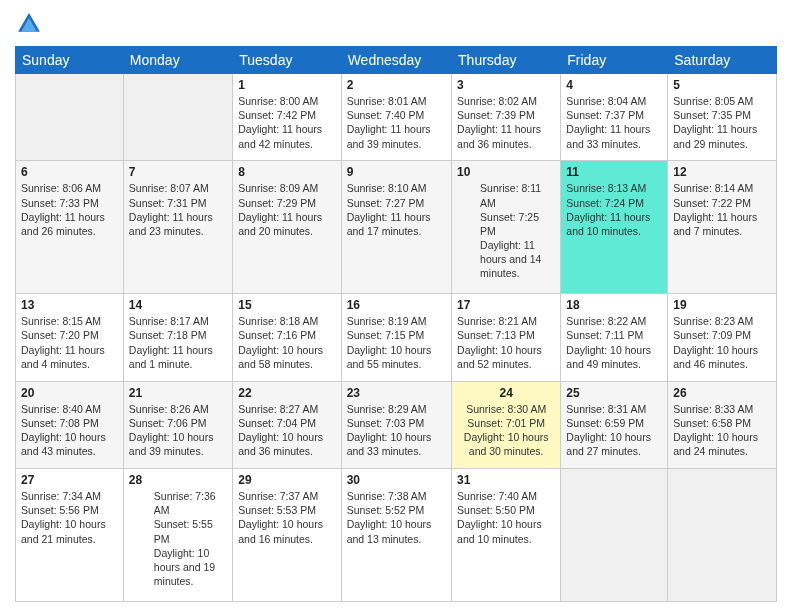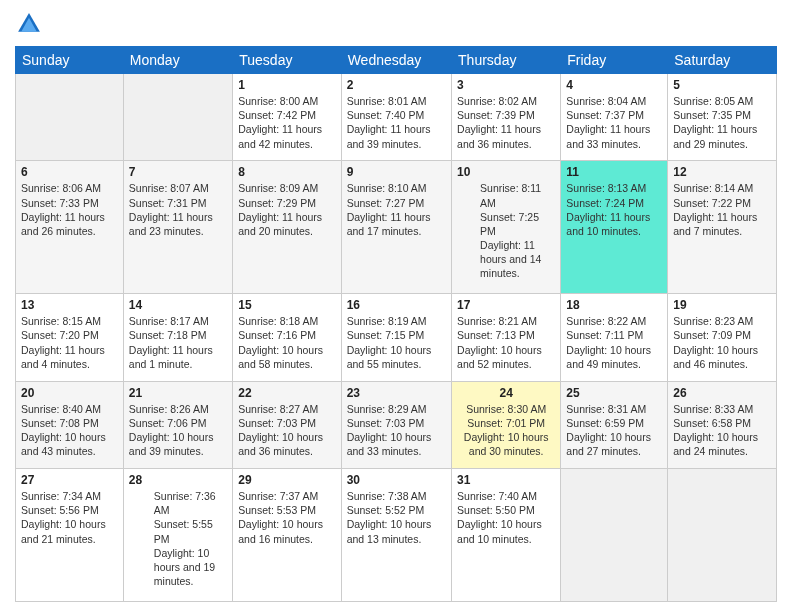--- a/index.html
+++ b/index.html
@@ -269,21 +269,21 @@
           </td>
           <td style="background: rgb(245, 245, 245);">
             <span class="day-num">21</span>
             <div class="day-info" style="white-space: pre-line;">Sunrise: 8:26 AM
 Sunset: 7:06 PM
 Daylight: 10 hours and 39 minutes.</div>
           </td>
           <td style="background: rgb(245, 245, 245);">
             <span class="day-num">22</span>
             <div class="day-info" style="white-space: pre-line;">Sunrise: 8:27 AM
-Sunset: 7:03 PM
+Sunset: 7:04 PM
 Daylight: 10 hours and 36 minutes.</div>
           </td>
           <td style="background: rgb(245, 245, 245);">
             <span class="day-num">23</span>
             <div class="day-info" style="white-space: pre-line;">Sunrise: 8:29 AM
 Sunset: 7:03 PM
 Daylight: 10 hours and 33 minutes.</div>
           </td>
           <td style="background: #fef9c3; text-align: center;">
             <span class="day-num">24</span>

